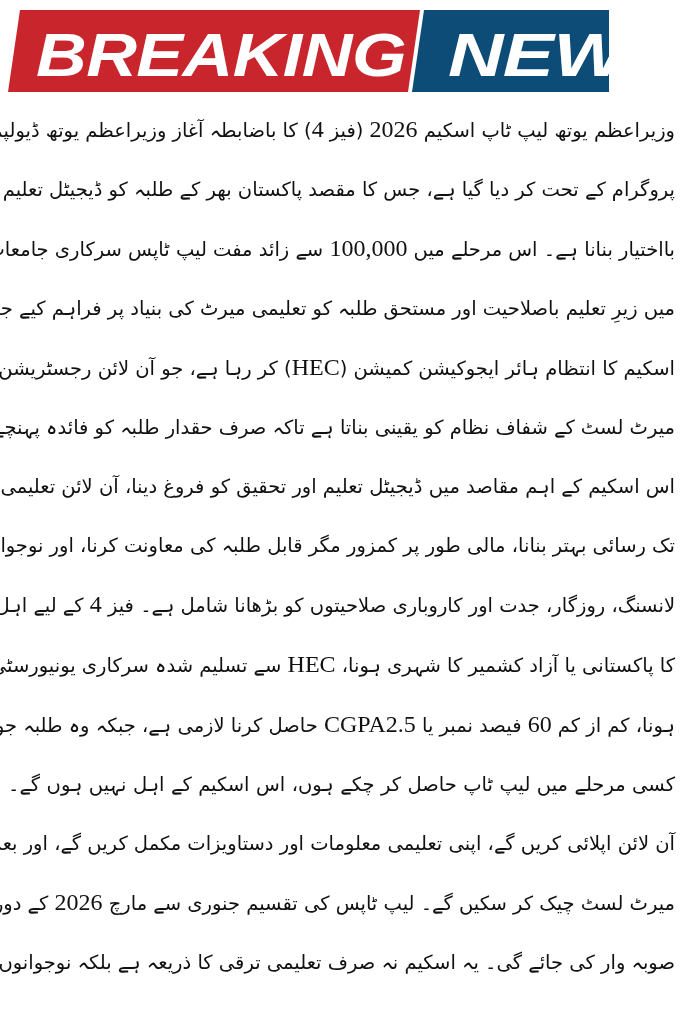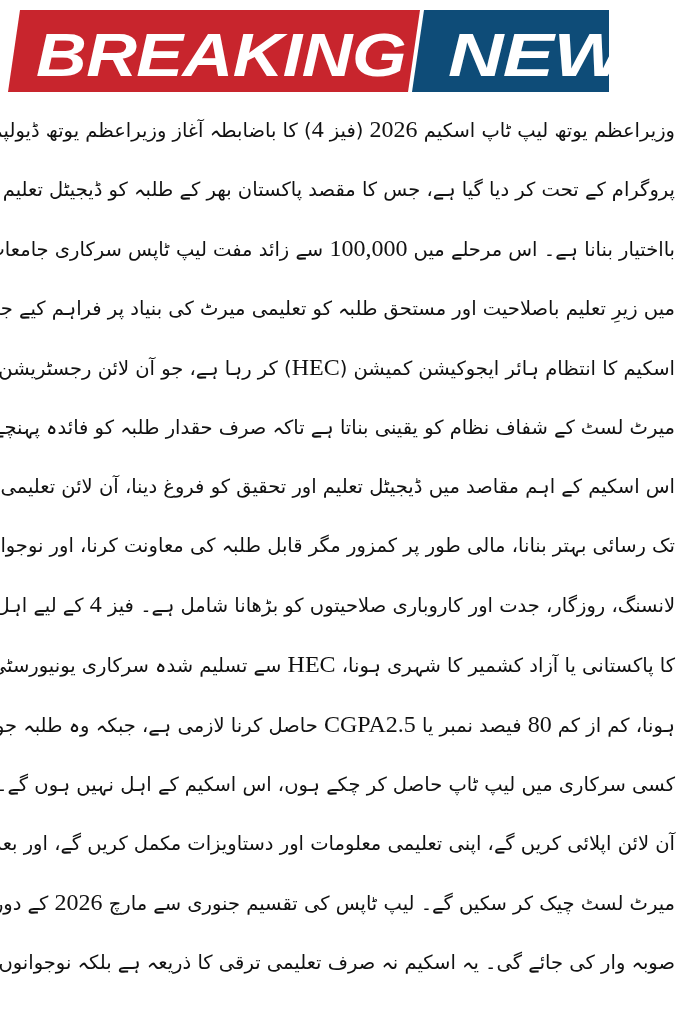--- a/index.html
+++ b/index.html
@@ -91,21 +91,21 @@
         <div class="u-line">وزیراعظم یوتھ لیپ ٹاپ اسکیم <span class="lat">2026</span> (فیز <span class="lat">4</span>) کا باضابطہ آغاز وزیراعظم یوتھ ڈیولپمنٹ</div>
         <div class="u-line">پروگرام کے تحت کر دیا گیا ہے، جس کا مقصد پاکستان بھر کے طلبہ کو ڈیجیٹل تعلیم سے</div>
         <div class="u-line">بااختیار بنانا ہے۔ اس مرحلے میں <span class="lat">100,000</span> سے زائد مفت لیپ ٹاپس سرکاری جامعات</div>
         <div class="u-line">میں زیرِ تعلیم باصلاحیت اور مستحق طلبہ کو تعلیمی میرٹ کی بنیاد پر فراہم کیے جائیں گے۔ اس</div>
         <div class="u-line">اسکیم کا انتظام ہائر ایجوکیشن کمیشن (<span class="lat">HEC</span>) کر رہا ہے، جو آن لائن رجسٹریشن، تصدیق اور</div>
         <div class="u-line">میرٹ لسٹ کے شفاف نظام کو یقینی بناتا ہے تاکہ صرف حقدار طلبہ کو فائدہ پہنچے۔</div>
         <div class="u-line">اس اسکیم کے اہم مقاصد میں ڈیجیٹل تعلیم اور تحقیق کو فروغ دینا، آن لائن تعلیمی وسائل</div>
         <div class="u-line">تک رسائی بہتر بنانا، مالی طور پر کمزور مگر قابل طلبہ کی معاونت کرنا، اور نوجوانوں میں فری</div>
         <div class="u-line">لانسنگ، روزگار، جدت اور کاروباری صلاحیتوں کو بڑھانا شامل ہے۔ فیز <span class="lat">4</span> کے لیے اہل طلبہ</div>
         <div class="u-line">کا پاکستانی یا آزاد کشمیر کا شہری ہونا، <span class="lat">HEC</span> سے تسلیم شدہ سرکاری یونیورسٹی میں زیرِ تعلیم</div>
-        <div class="u-line">ہونا، کم از کم <span class="lat">80</span> فیصد نمبر یا <span class="lat">CGPA2.5</span> حاصل کرنا لازمی ہے، جبکہ وہ طلبہ جو پہلے</div>
-        <div class="u-line">کسی سرکاری میں لیپ ٹاپ حاصل کر چکے ہوں، اس اسکیم کے اہل نہیں ہوں گے۔</div>
+        <div class="u-line">ہونا، کم از کم <span class="lat">60</span> فیصد نمبر یا <span class="lat">CGPA2.5</span> حاصل کرنا لازمی ہے، جبکہ وہ طلبہ جو پہلے</div>
+        <div class="u-line">کسی مرحلے میں لیپ ٹاپ حاصل کر چکے ہوں، اس اسکیم کے اہل نہیں ہوں گے۔</div>
         <div class="u-line">آن لائن اپلائی کریں گے، اپنی تعلیمی معلومات اور دستاویزات مکمل کریں گے، اور بعد ازاں</div>
         <div class="u-line">میرٹ لسٹ چیک کر سکیں گے۔ لیپ ٹاپس کی تقسیم جنوری سے مارچ <span class="lat">2026</span> کے دوران</div>
         <div class="u-line">صوبہ وار کی جائے گی۔ یہ اسکیم نہ صرف تعلیمی ترقی کا ذریعہ ہے بلکہ نوجوانوں کو خود کفیل</div>
       </div>
   </div>
 
 </div>
 
 </body></html>

